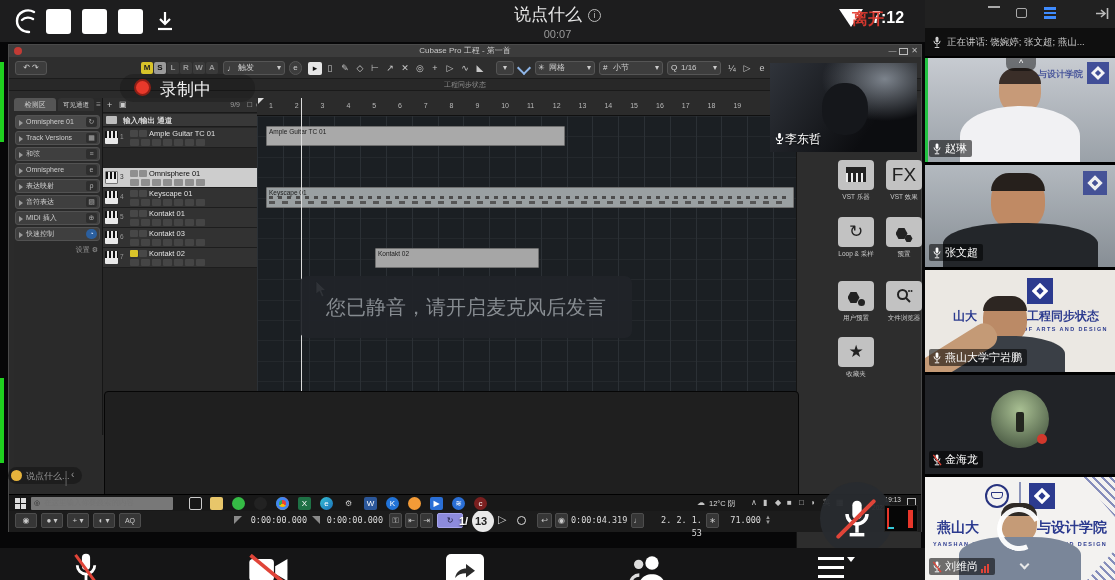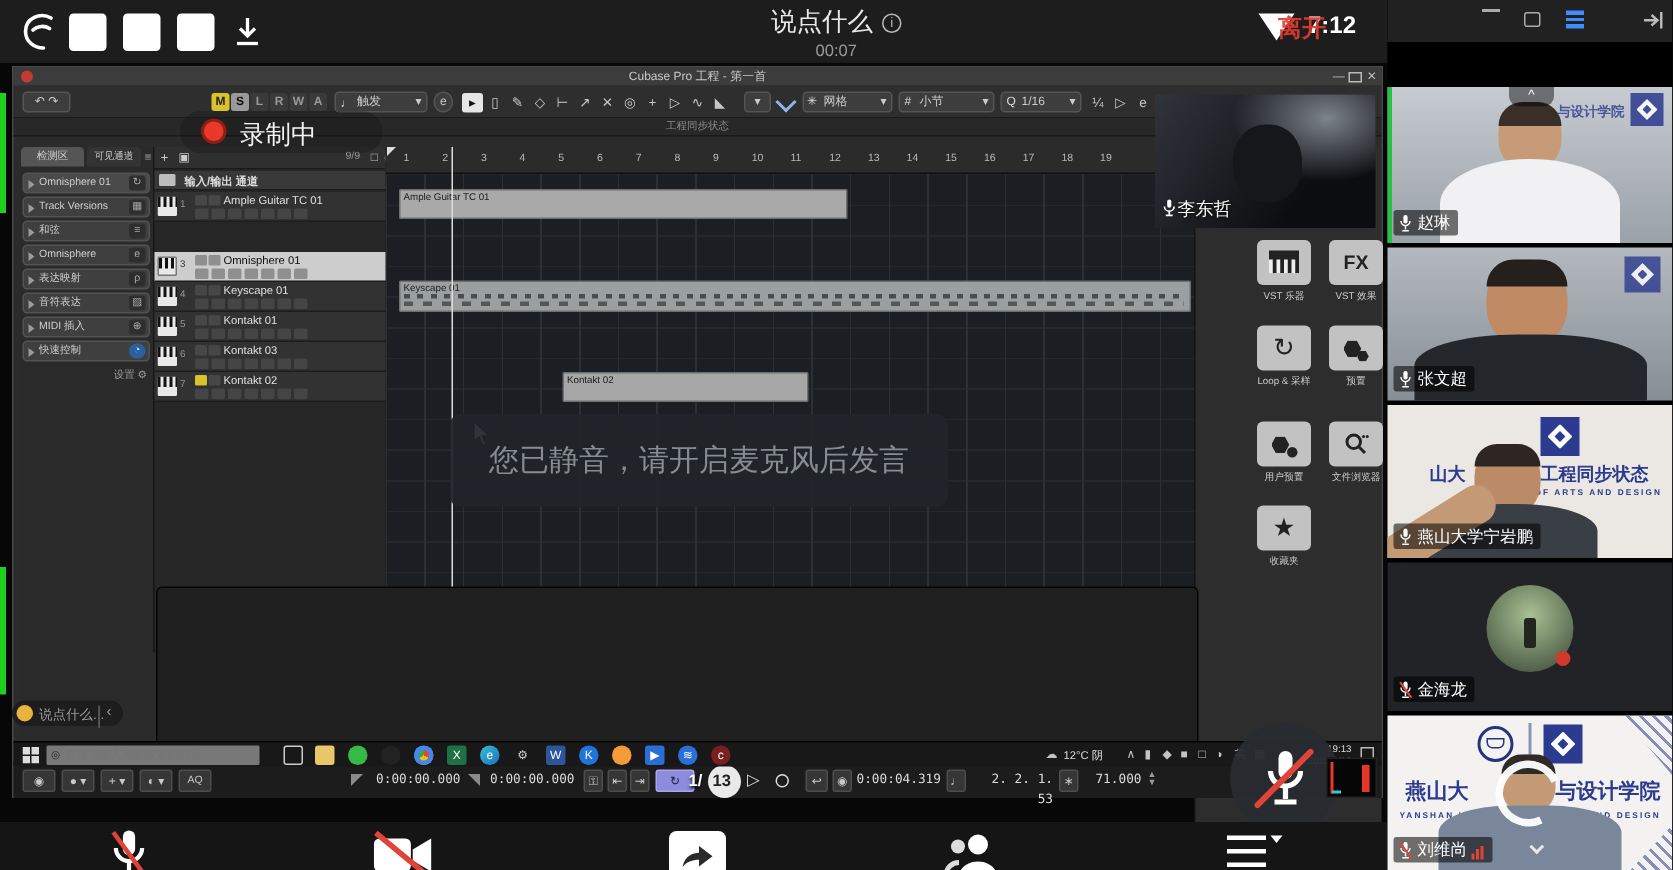--- a/index.html
+++ b/index.html
@@ -395,21 +395,21 @@
           <path d="M1 1v13l3.4-2.6L6.8 17l2.2-1-2.4-5.4H11z" fill="#fff" stroke="#000" stroke-width=".8"></path>
         </svg>
       </div>
 
       <div class="abs rzone">
         <div class="abs" style="left:2px;top:8px;width:4px;height:40px;background:#555;border-radius:2px"></div>
 
         <div class="abs rack-btn" style="left:41px;top:62px">
           <div style="margin:7px auto 0;width:20px;height:15px;background:#222;background-image:linear-gradient(90deg,#eee 0 2.5px,transparent 2.5px 5px);background-size:5px 9px;background-repeat:repeat-x;background-position:0 6px"></div>
         </div>
-        <div class="abs rack-btn" style="left:89px;top:62px;font-weight:bold;font-size:13px;line-height:30px">FX</div>
+        <div class="abs rack-btn" style="left:89px;top:62px;font-weight:normal;font-size:19px;line-height:30px">FX</div>
         <span class="abs rack-label" style="left:33px;top:95px">VST 乐器</span>
         <span class="abs rack-label" style="left:81px;top:95px">VST 效果</span>
 
         <div class="abs rack-btn" style="left:41px;top:119px;font-size:17px;line-height:29px">↻</div>
         <div class="abs rack-btn" style="left:89px;top:119px;padding-top:8px">
           <span class="hexa"></span><span class="hexa" style="width:8px;height:7px;margin-left:-3px;vertical-align:-3px"></span>
         </div>
         <span class="abs rack-label" style="left:33px;top:152px">Loop &amp; 采样</span>
         <span class="abs rack-label" style="left:81px;top:152px">预置</span>
 
@@ -605,20 +605,29 @@
       <span class="abs" style="left:119px;top:7px">
         <i style="display:block;width:12px;height:2.5px;background:#3f8cff;margin-bottom:2px"></i>
         <i style="display:block;width:12px;height:2.5px;background:#3f8cff;margin-bottom:2px"></i>
         <i style="display:block;width:12px;height:2.5px;background:#3f8cff"></i>
       </span>
       <svg class="abs" style="left:170px;top:7px" width="14" height="13" viewBox="0 0 14 13">
         <path d="M1 6.5h8M6 3l4 3.5L6 10" stroke="#bbb" stroke-width="1.6" fill="none"></path>
         <line x1="12.5" y1="1" x2="12.5" y2="12" stroke="#bbb" stroke-width="1.6"></line>
       </svg>
     </div>
+    <div class="abs sb-speaking">
+      <svg style="position:absolute;left:7px;top:8px" width="10" height="13" viewBox="0 0 24 30">
+        <rect x="8.5" y="1" width="7" height="14" rx="3.5" fill="#cfcfcf"></rect>
+        <path d="M4.5 11a7.5 7.5 0 0 0 15 0" stroke="#cfcfcf" stroke-width="2.4" fill="none"></path>
+        <line x1="12" y1="19" x2="12" y2="25" stroke="#cfcfcf" stroke-width="2.4"></line>
+          <line x1="6.5" y1="27" x2="17.5" y2="27" stroke="#cfcfcf" stroke-width="2.4"></line>
+      </svg>
+      <span style="margin-left:22px">正在讲话: 饶婉婷; 张文超; 燕山...</span>
+    </div>
 
     <div class="abs tile" style="top:58px;height:104px;background:linear-gradient(180deg,#c7cbd1,#9aa1a8)">
       <div style="position:absolute;left:0;top:0;width:3px;height:104px;background:#23c343"></div>
       <div style="position:absolute;left:74px;top:10px;width:42px;height:46px;border-radius:45%;background:#c79a78">
         <div style="width:42px;height:16px;border-radius:21px 21px 0 0;background:#3a2e28"></div>
       </div>
       <div style="position:absolute;left:35px;top:48px;width:120px;height:60px;border-radius:50% 50% 0 0;background:#f1f1f3"></div>
       <div class="ylogo" style="position:absolute;right:6px;top:4px;width:22px;height:22px;opacity:.85"></div>
       <span class="wm-cn" style="position:absolute;right:32px;top:10px;font-size:9px;opacity:.8">与设计学院</span>
       <div style="position:absolute;left:81px;top:0;width:30px;height:13px;background:rgba(0,0,0,.45);border-radius:0 0 7px 7px;text-align:center;color:#fff;font-size:9px;line-height:11px">^</div>

